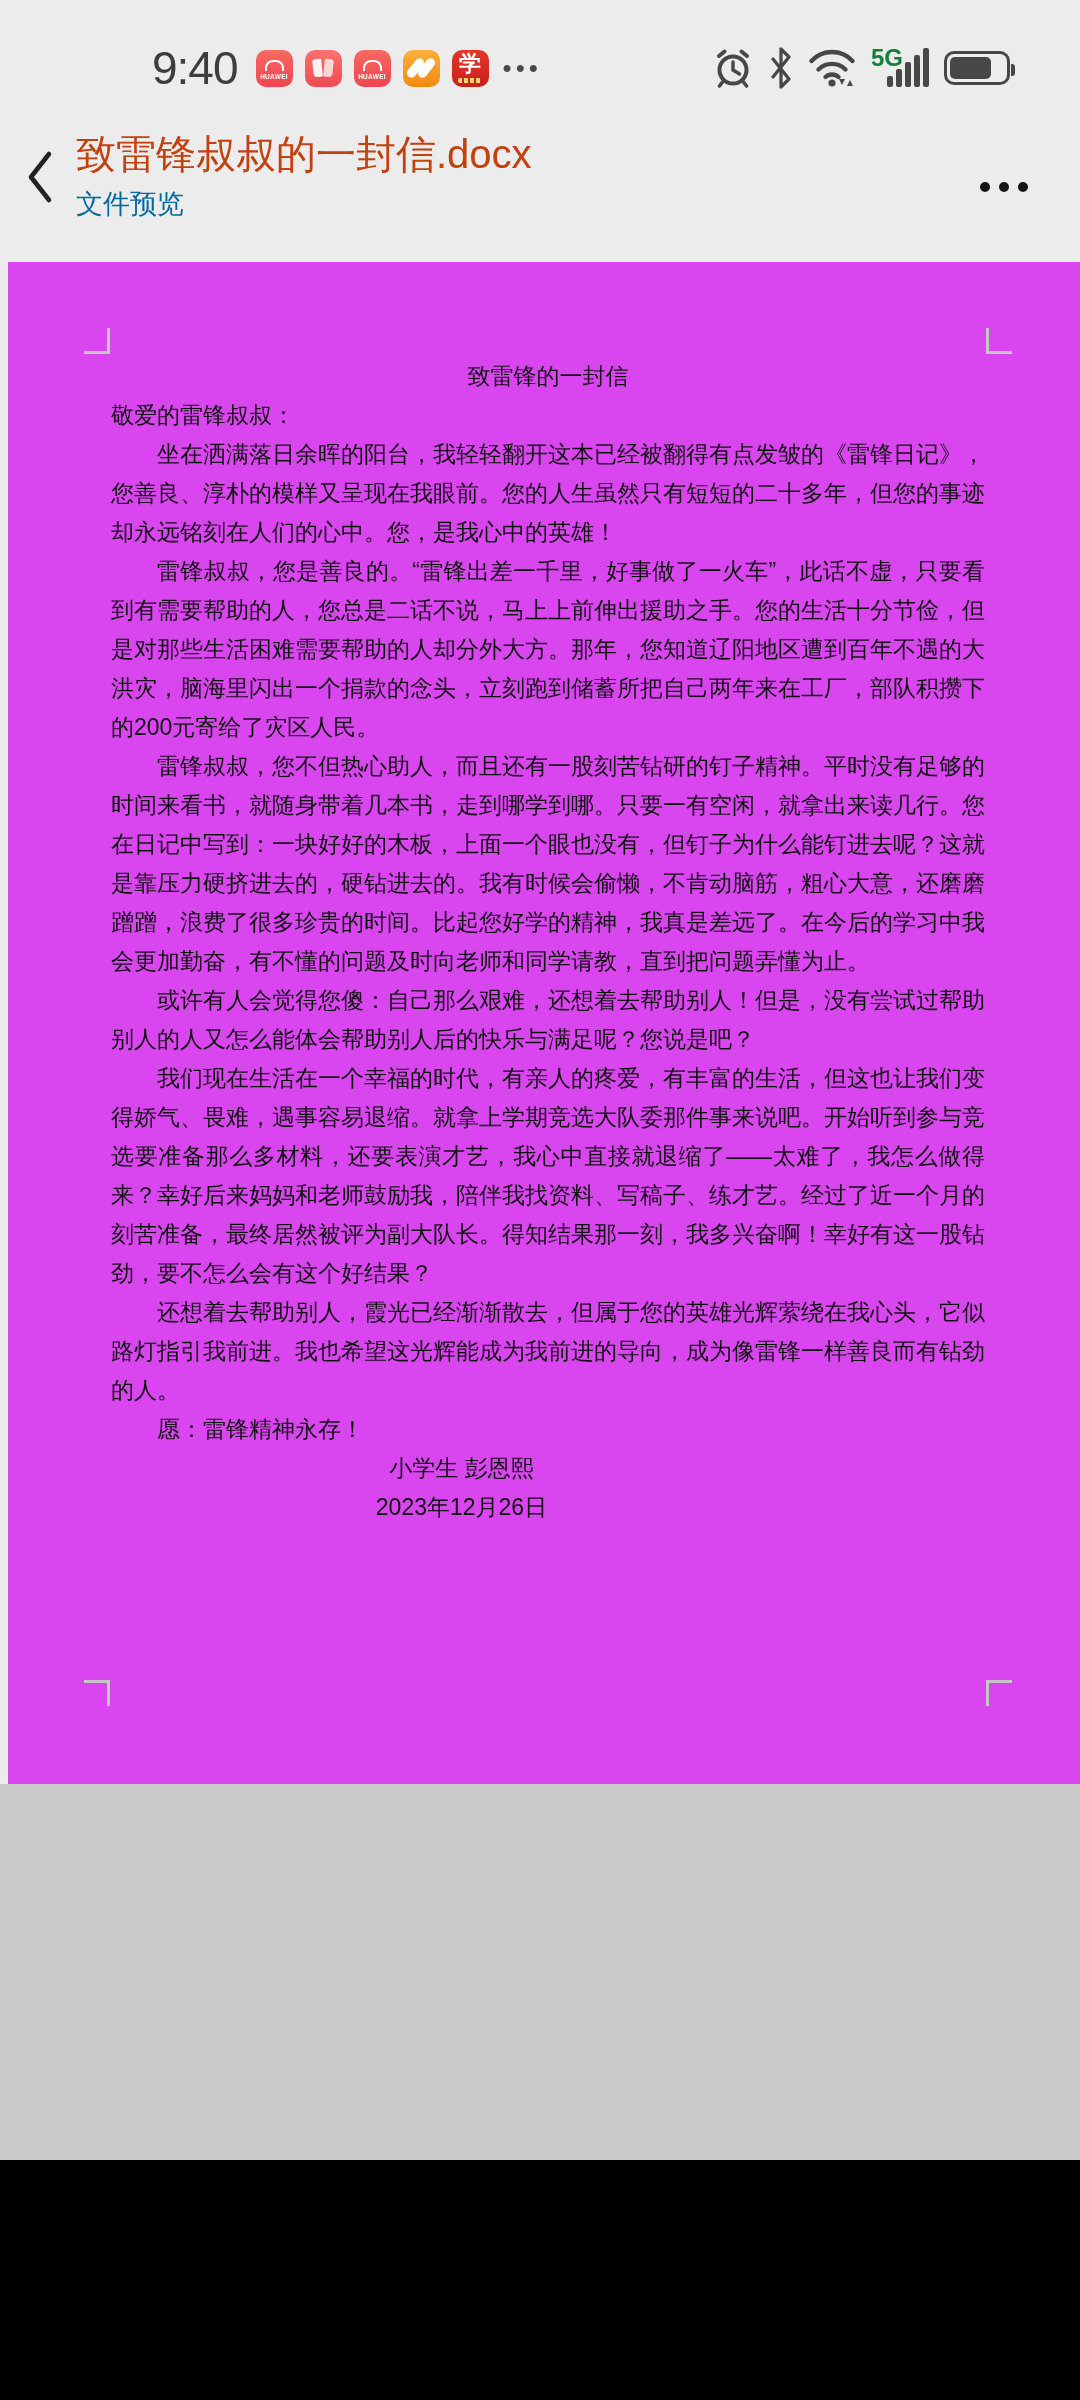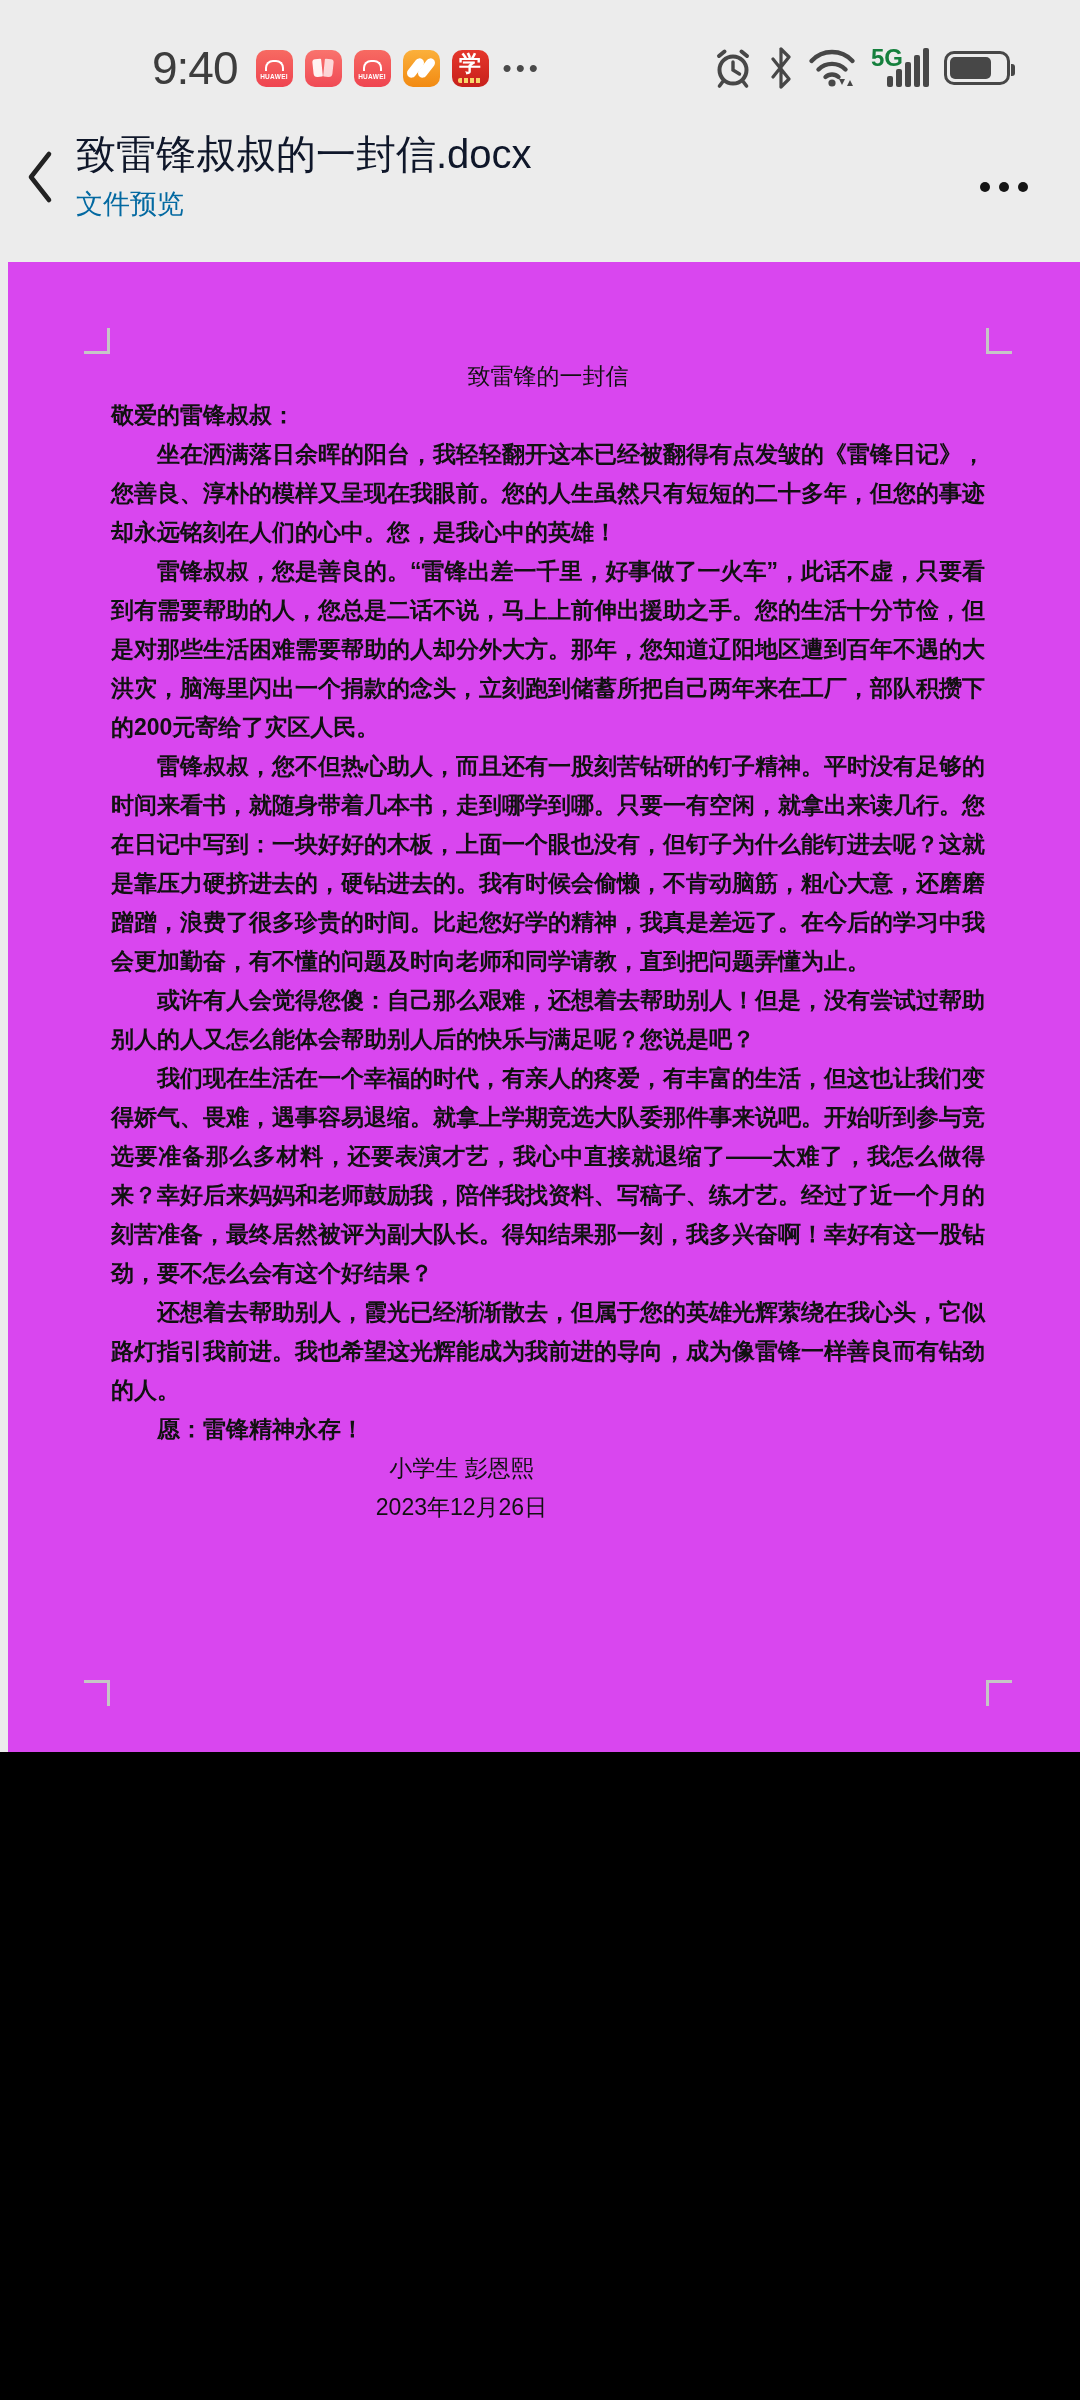--- a/index.html
+++ b/index.html
@@ -1,17 +1,17 @@
 <!DOCTYPE html>
 <html><head>
 <meta charset="utf-8">
 <style>
   html,body{margin:0;padding:0;background:#000;}
   .screen{
-    position:relative;width:1080px;height:1752px;overflow:hidden;
+    position:relative;width:1080px;height:2160px;overflow:hidden;
     background:#ececec;
     font-family:"Liberation Sans","DejaVu Sans",sans-serif;
   }
   
   .statusbar{position:absolute;top:40px;left:0;right:0;height:56px;
     display:flex;align-items:center;padding:0 70px 0 152px;box-sizing:border-box;}
   .time{font-size:46px;color:#3d3d3d;letter-spacing:-1px;margin-right:18px;}
   .appicons{display:flex;align-items:center;gap:12px;}
   .appicon{width:37px;height:37px;border-radius:10px;position:relative;overflow:hidden;
     display:flex;flex-direction:column;align-items:center;justify-content:center;}
@@ -39,37 +39,37 @@
   .bars{position:absolute;right:0;bottom:2px;display:flex;align-items:flex-end;gap:3px;}
   .bar{width:6px;background:#474747;border-radius:2px;}
   .battery{position:relative;width:66px;height:34px;border:3px solid #474747;border-radius:10px;
     box-sizing:border-box;display:flex;align-items:center;}
   .bfill{margin-left:3px;width:41px;height:22px;background:#474747;border-radius:5px;}
   .bnub{position:absolute;right:-8px;top:10px;width:4px;height:12px;background:#474747;border-radius:0 3px 3px 0;}
   
   .header{position:absolute;top:96px;left:0;right:0;height:166px;background:#ececec;}
   .backbtn{position:absolute;left:22px;top:48px;width:44px;height:66px;background:none;border:none;padding:0;cursor:pointer;}
   .titleblock{position:absolute;left:76px;top:34px;right:120px;}
-  .doc-filename{font-size:40px;color:#0f172a;font-weight:500;line-height:48px;
+  .doc-filename{font-size:40px;color:#c2410c;font-weight:500;line-height:48px;
     white-space:nowrap;overflow:hidden;}
   .doc-sub{font-size:27px;color:#0369a1;margin-top:8px;}
   .menubtn{position:absolute;right:52px;top:86px;background:none;border:none;padding:0;cursor:pointer;
     display:flex;gap:9px;}
   .menubtn i{width:10px;height:10px;border-radius:50%;background:#151515;display:block;}
   
   .page{position:absolute;top:262px;left:8px;width:1080px;height:1522px;background:#d946ef;}
   .cmark{position:absolute;width:26px;height:26px;box-sizing:border-box;}
   .cm-tl{left:76px;top:66px;border-right:3px solid #c6c6c6;border-bottom:3px solid #c6c6c6;}
   .cm-tr{right:76px;top:66px;border-left:3px solid #c6c6c6;border-bottom:3px solid #c6c6c6;}
   .cm-bl{left:76px;top:1418px;border-right:3px solid #c6c6c6;border-top:3px solid #c6c6c6;}
   .cm-br{right:76px;top:1418px;border-left:3px solid #c6c6c6;border-top:3px solid #c6c6c6;}
   .doc{position:absolute;left:103px;right:103px;top:94px;color:#111;
     font-size:23px;line-height:39px;text-align:justify;}
   .doc-title{text-align:center;line-height:40px;}
-  .doc p{margin:0;text-indent:2em;font-weight:bold;}
+  .doc p{margin:0;text-indent:2em;}
   .doc p.nofirst{text-indent:0;}
   .sig{text-align:center;padding-right:173px;}
   
   .footer{position:absolute;top:1784px;left:0;width:1080px;height:616px;background:#c9c9c9;}
   svg{display:block;}
 </style>
 </head>
 <body>
 
 <div class="screen">

